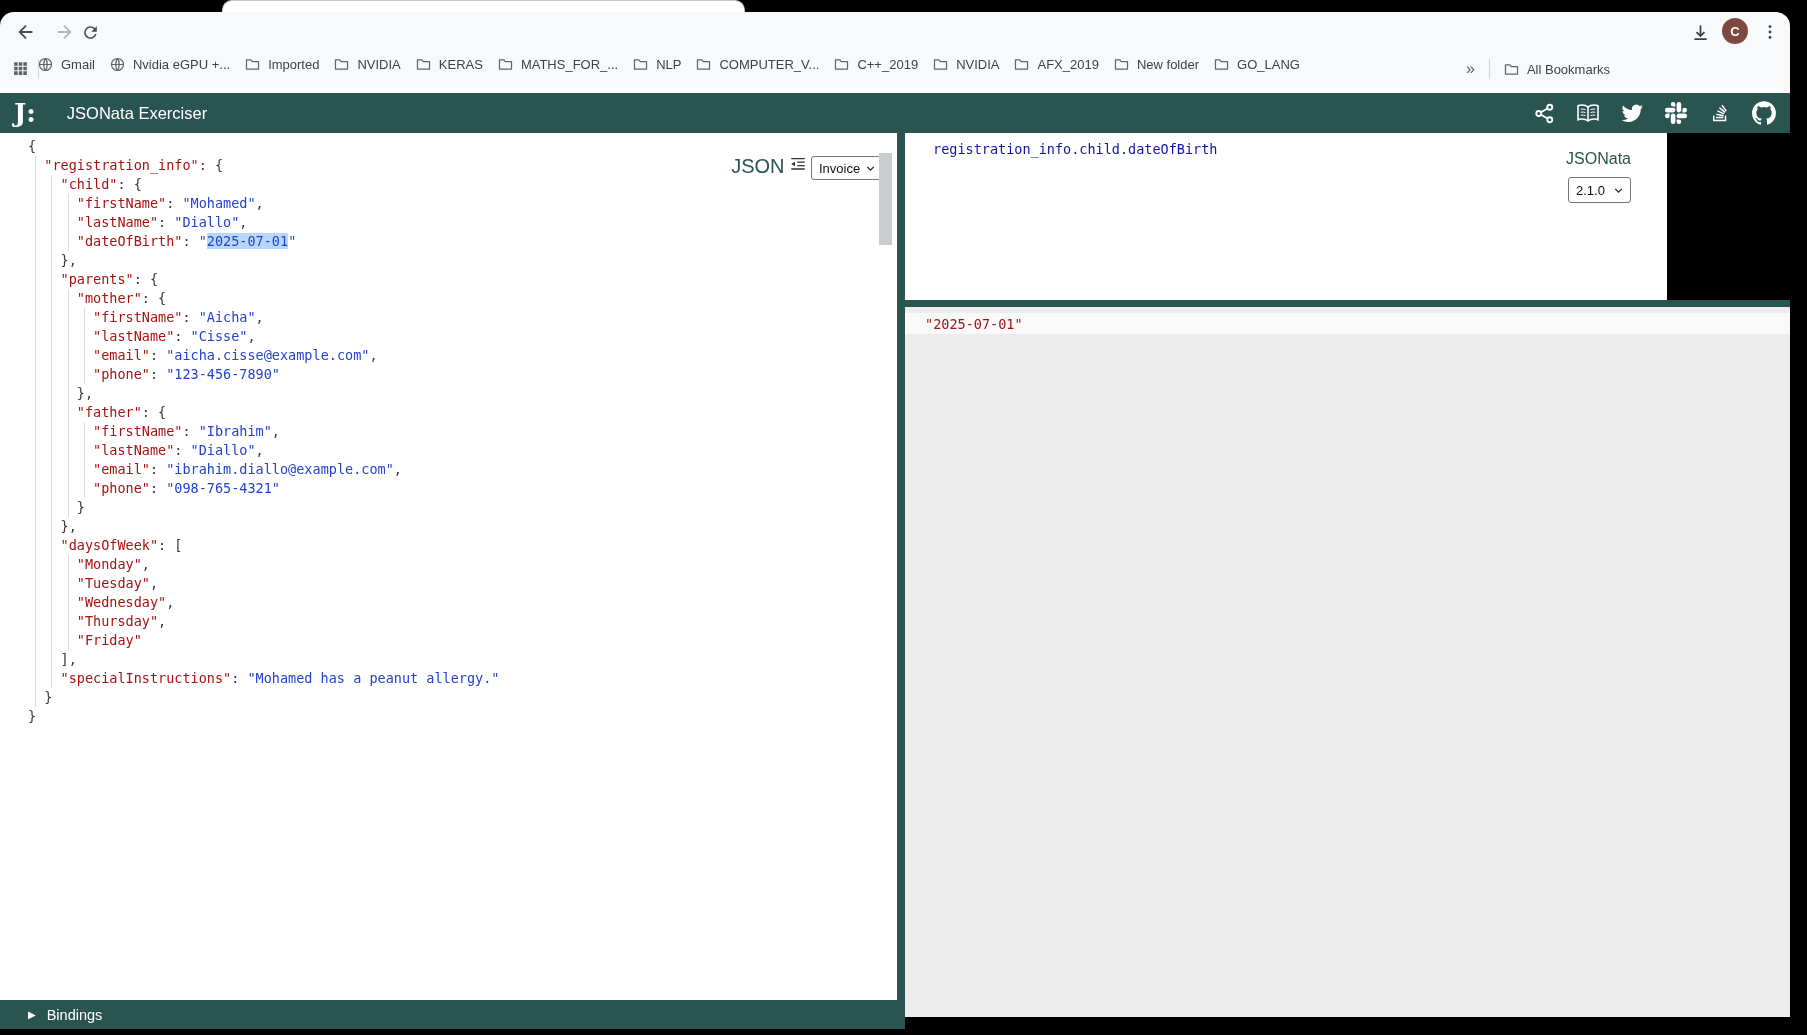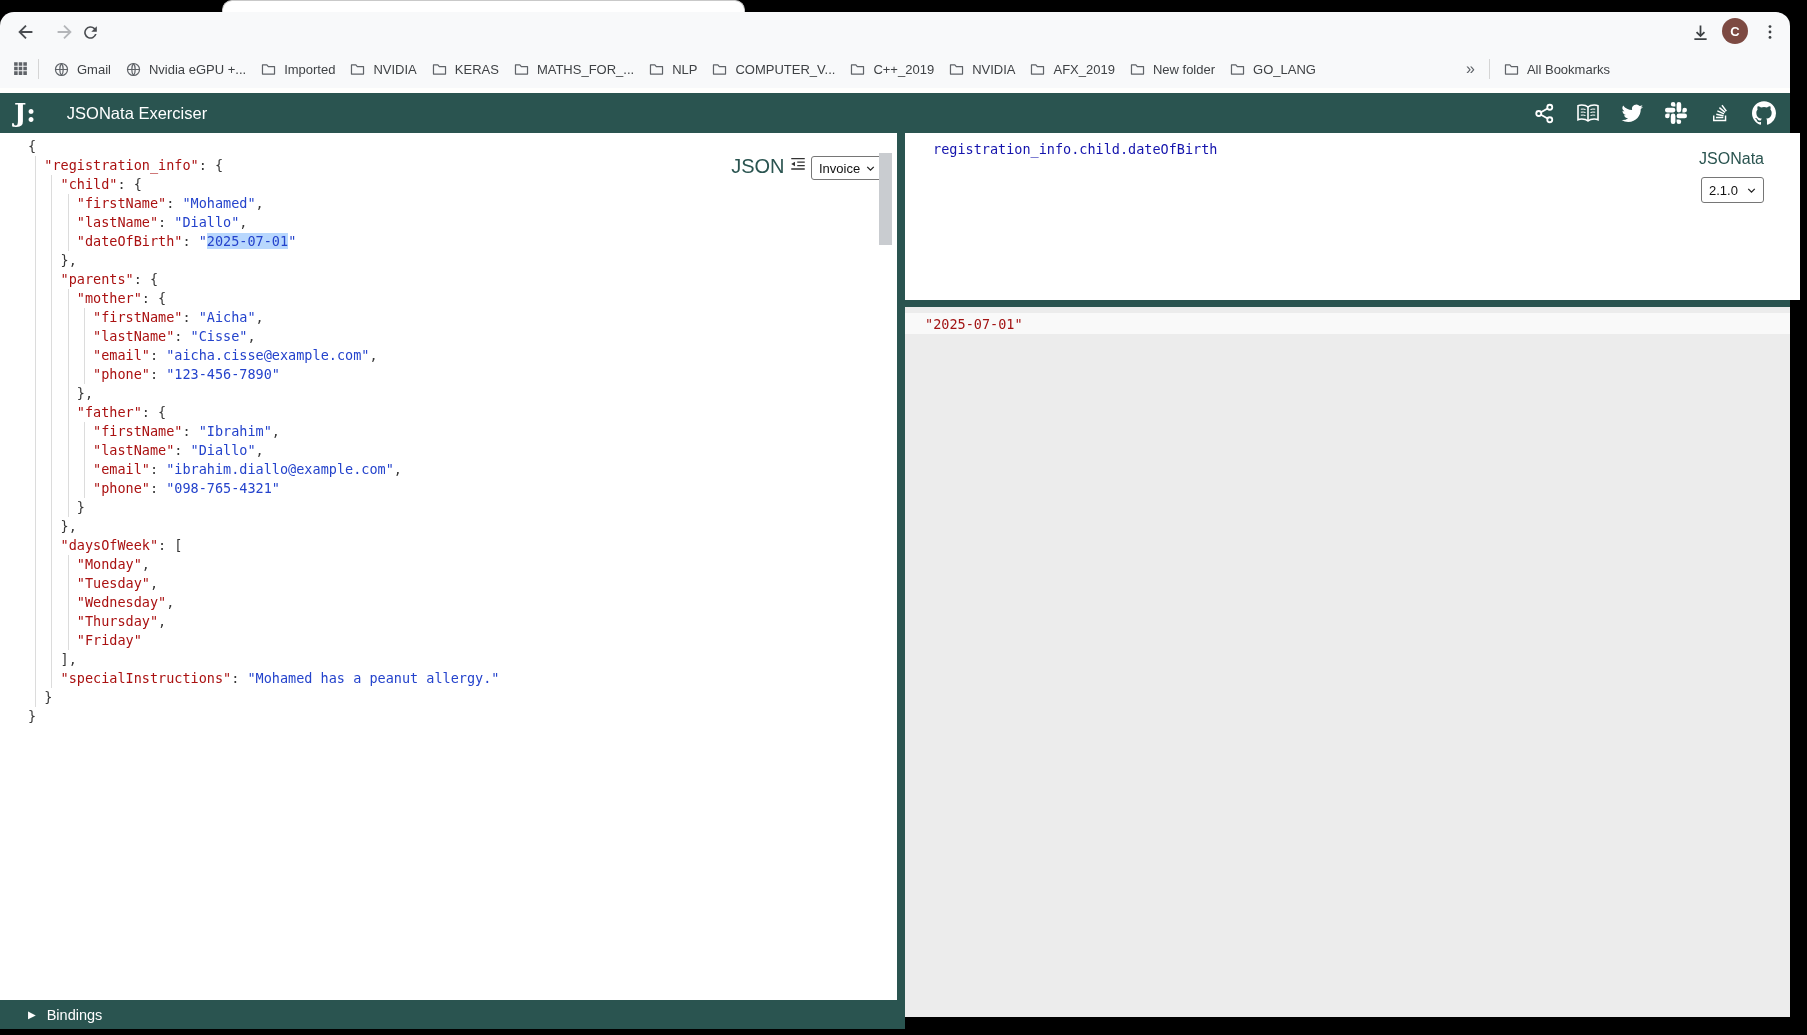--- a/index.html
+++ b/index.html
@@ -27,21 +27,21 @@
   .omnibox .url  { position: absolute; left: 38px; top: 0; line-height: 30px; font-size: 14.5px; color: #26282b; }
   .omnibox .star { position: absolute; right: 13px; top: 5px; }
   .avatar {
     position: absolute; left: 1722px; top: 6px; width: 26px; height: 26px; border-radius: 50%;
     background: #7d4a42; color: #fff; font-size: 13px; font-weight: bold;
     display: flex; align-items: center; justify-content: center;
   }
   .bmbar { position: absolute; left: 0; top: 50px; width: 1790px; height: 38px; background: #f8f9fa; }
   .bmbar .apps { position: absolute; left: 12px; top: 10px; }
   .bmsep { position: absolute; top: 9px; width: 1px; height: 20px; background: #d5d5d5; }
-  .bmlist { position: absolute; left: 46px; top: 0; height: 38px; display: flex; align-items: center; }
+  .bmlist { position: absolute; left: 30px; top: 0; height: 38px; display: flex; align-items: flex-start; }
   .bm-item { display: inline-flex; align-items: center; padding: 0 7px; height: 28px; border-radius: 14px; }
   .bm-item .bm-ic { display: inline-flex; margin-right: 7px; }
   .bm-label { font-size: 13px; color: #3f4245; white-space: nowrap; }
   .bm-right { position: absolute; left: 1452px; top: 0; height: 38px; display: flex; align-items: center; }
   .bm-chevrons { font-size: 16px; color: #5f6368; padding: 0 14px; }
   .pagegap { position: absolute; left: 0; top: 88px; width: 1790px; height: 5px; background: #fffffd; }
   
   .appheader {
     position: absolute; left: 0; top: 93px; width: 1790px; height: 40px;
     background: var(--teal,#2a5450); display: flex; align-items: center; color: #fff;
@@ -52,21 +52,21 @@
   .hicon { display: inline-flex; width: 24px; justify-content: center; }
   
   .leftpanel { position: absolute; left: 0; top: 133px; width: 897px; height: 867px; background: #fff; overflow: hidden; }
   .vdivider  { position: absolute; left: 897px; top: 133px; width: 8px; height: 896px; background: var(--teal,#2a5450); }
   .bindings  {
     position: absolute; left: 0; top: 1000px; width: 897px; height: 29px;
     background: var(--teal,#2a5450); color: #fff; display: flex; align-items: center; padding-left: 28px;
     font-size: 14.5px;
   }
   .bindings .tri { font-size: 10px; margin-right: 11px; }
-  .rtop    { position: absolute; left: 905px; top: 133px; width: 895px; height: 167px; background: #fff; }
+  .rtop    { position: absolute; left: 905px; top: 133px; width: 762px; height: 167px; background: #fff; }
   .hdivider{ position: absolute; left: 897px; top: 300px; width: 893px; height: 7px; background: var(--teal,#2a5450); }
   .rbottom { position: absolute; left: 905px; top: 307px; width: 885px; height: 710px; background: #ececec; }
   
   .code { position: absolute; left: 28px; top: 4px; font-family: "DejaVu Sans Mono", monospace; font-size: 13.5px; line-height: 19px; color: #373737; }
   .cm-line { height: 19px; white-space: pre; }
   .ind {
     display: inline-block; height: 19px; vertical-align: top;
     background-image: repeating-linear-gradient(to right,
       transparent 0, transparent 7px, #dcdcdc 7px, #dcdcdc 8px, transparent 8px, transparent 16.26px);
   }

